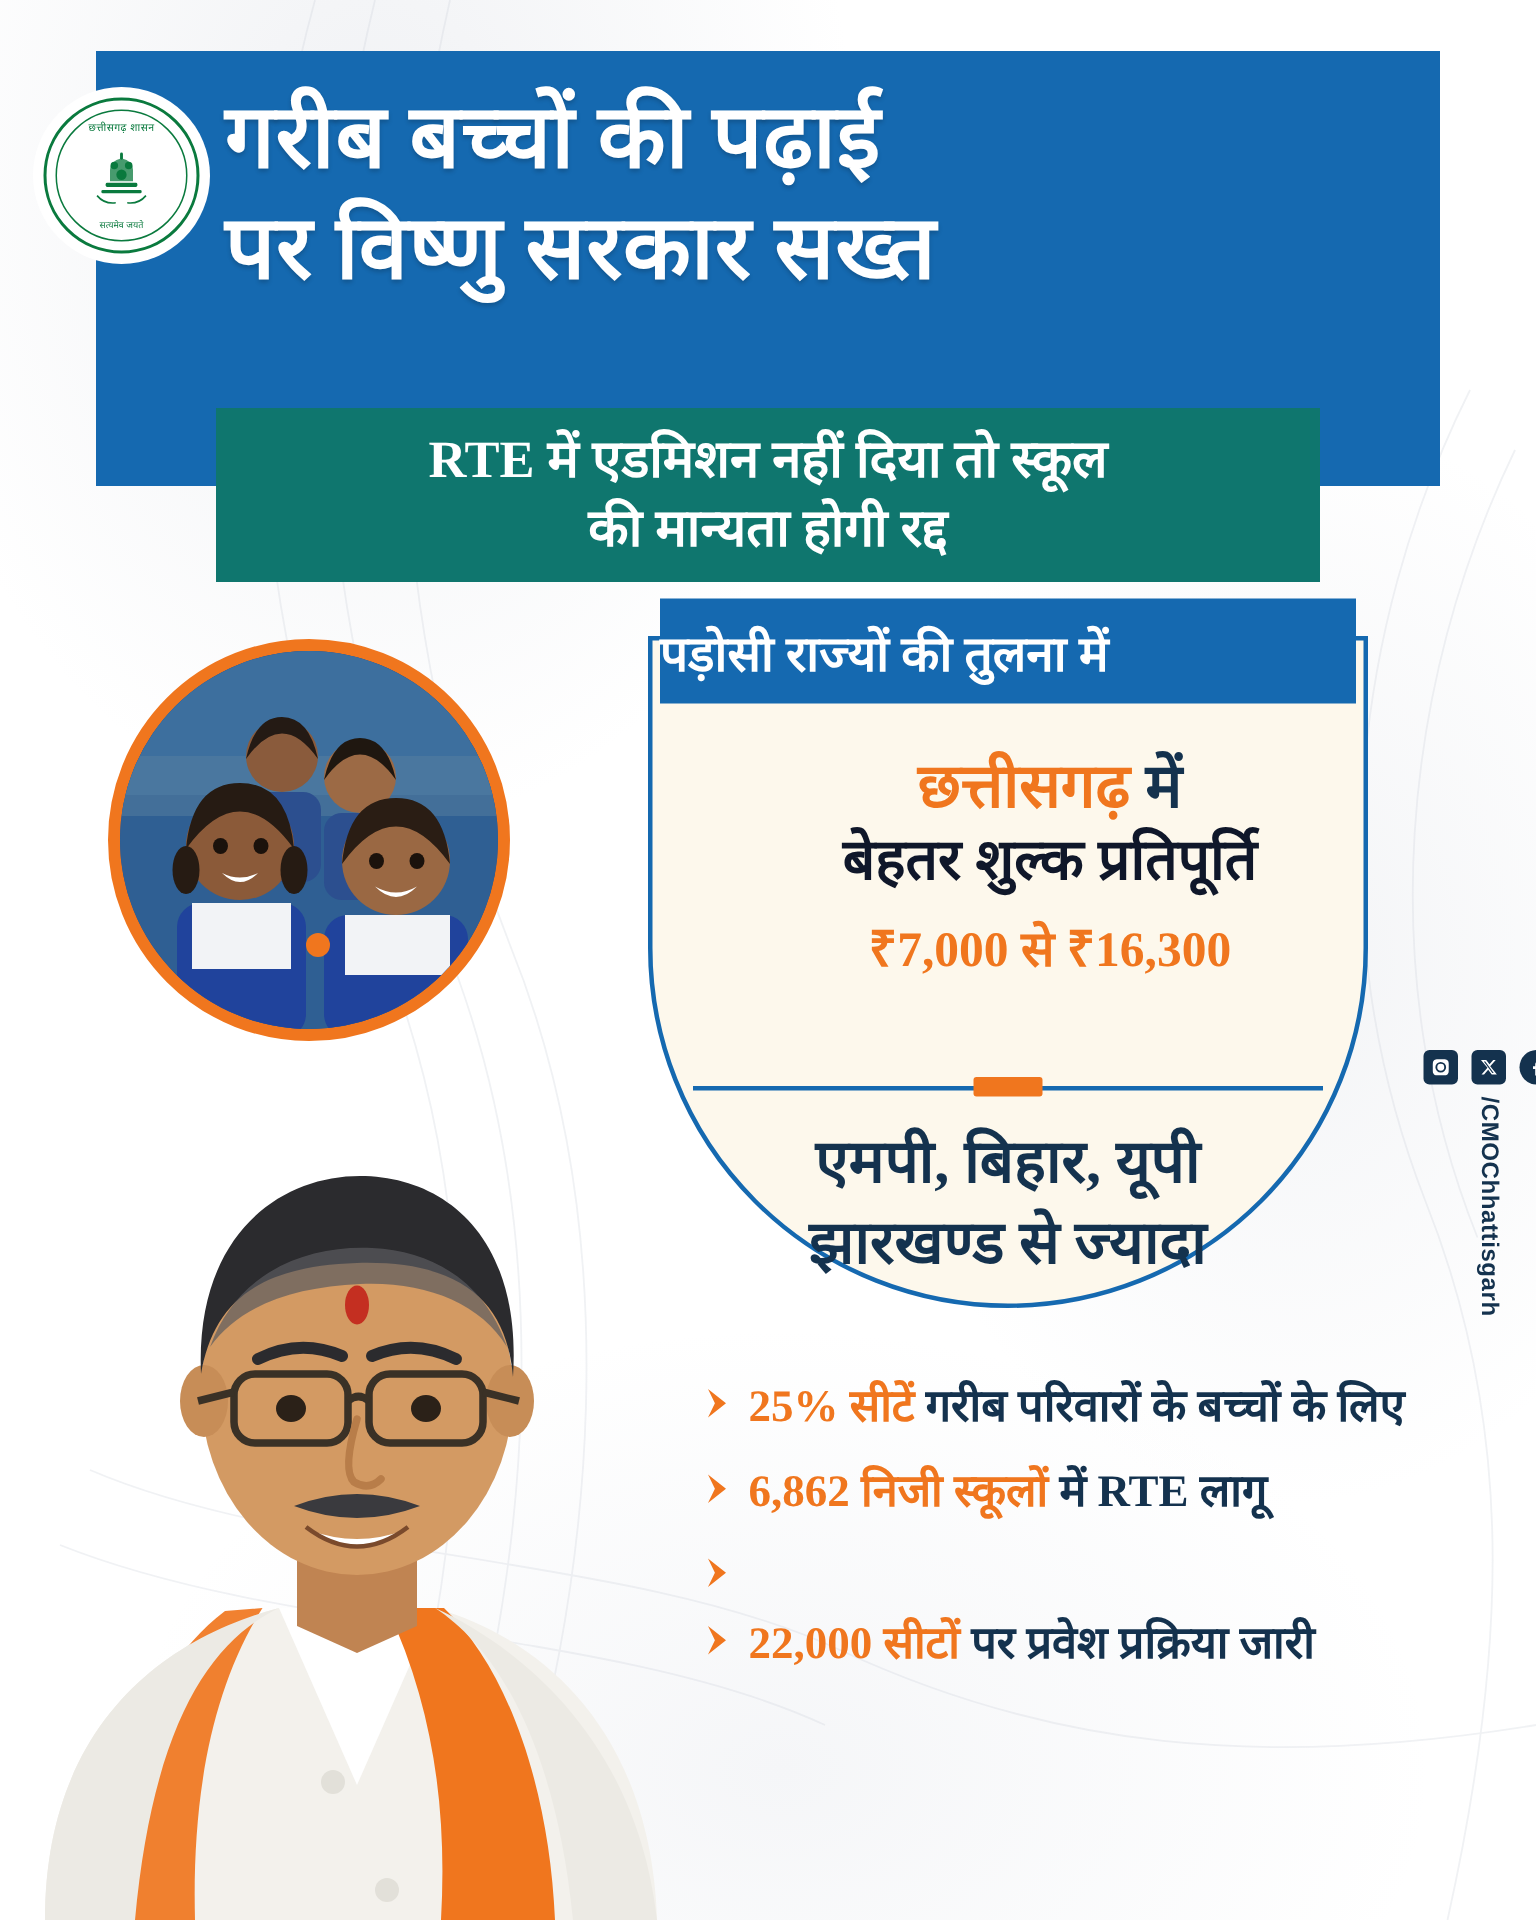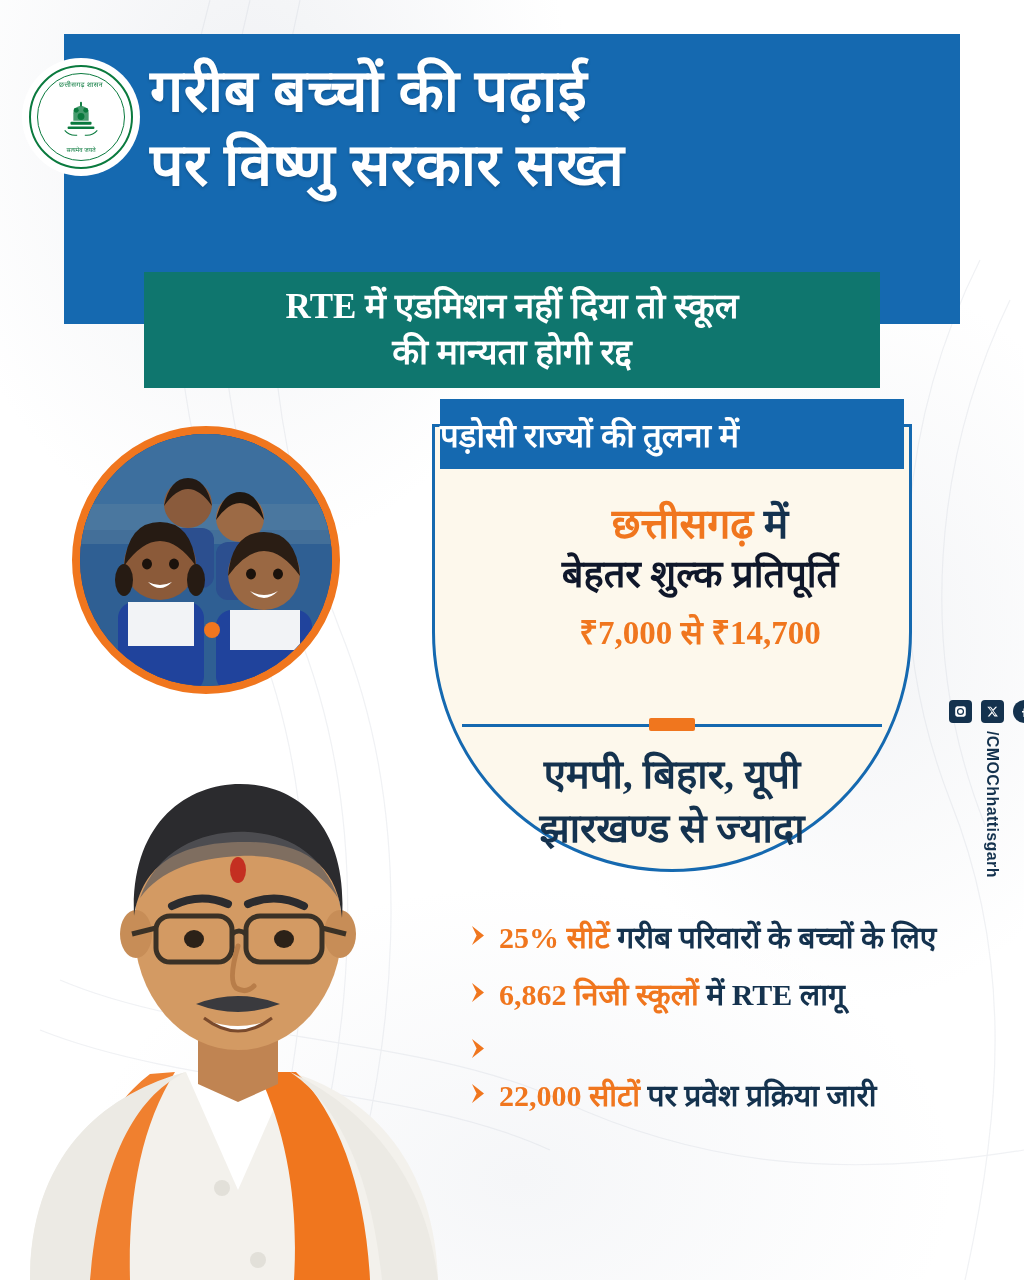--- a/index.html
+++ b/index.html
@@ -372,21 +372,21 @@
   <div class="compare-head">
     <span class="compare-head-text">पड़ोसी राज्यों की तुलना में</span>
   </div>
 
   <div class="compare-body">
     <div class="cg-line">
       <span>छत्तीसगढ़</span>
       <span class="dark">में</span>
     </div>
     <div class="better-line">बेहतर शुल्क प्रतिपूर्ति</div>
-    <div class="amount-line">₹7,000 से ₹14,700</div>
+    <div class="amount-line">₹7,000 से ₹16,300</div>
   </div>
 
   <div class="divider-wrap">
     <div class="rule"></div>
     <div class="nub"></div>
   </div>
 
   <div class="states-line">
     <div>एमपी, बिहार, यूपी</div>
     <div>झारखण्ड से ज्यादा</div>

